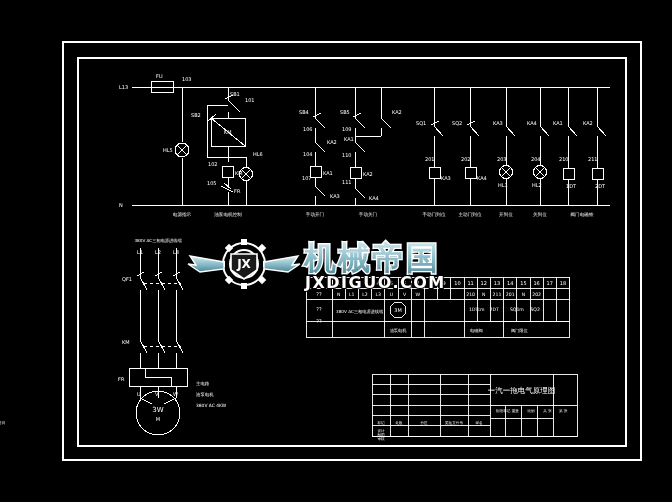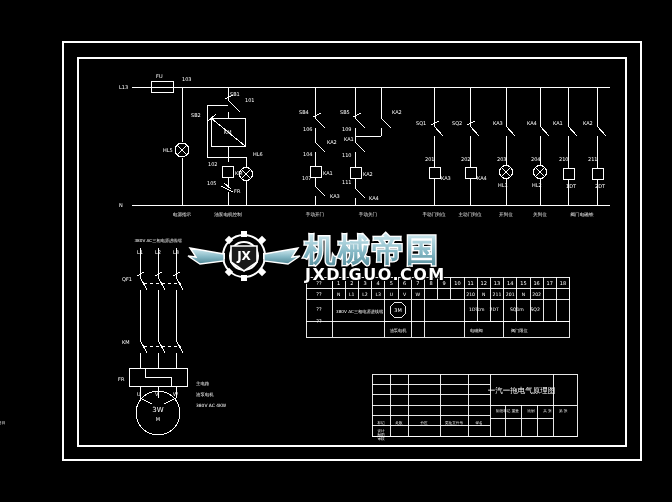--- a/index.html
+++ b/index.html
@@ -392,21 +392,21 @@
         <text x="381" y="439.6666666666667" font-size="3.6" text-anchor="middle" fill="#ffffff">审核</text>
         <text x="521.5" y="393" font-size="7.5" text-anchor="middle" fill="#ffffff">一汽一拖电气原理图</text>
         <text x="496" y="412.44" font-size="3.6" fill="#ffffff">阶段标记</text>
         <text x="511.75" y="412.44" font-size="3.6" fill="#ffffff">重量</text>
         <text x="527.5" y="412.44" font-size="3.6" fill="#ffffff">比例</text>
         <text x="543.25" y="412.44" font-size="3.6" fill="#ffffff">共 张</text>
         <text x="559" y="412.44" font-size="3.6" fill="#ffffff">第 张</text>
       </g>
   </svg>
 
-  <div class="wm" style="left:186px;top:228px;width:300px;height:58px;">
+  <div class="wm" style="left:186px;top:236px;width:300px;height:58px;">
     <svg width="300" height="58" viewBox="0 0 300 58">
       <defs>
         <linearGradient id="wg" x1="0" y1="0" x2="0" y2="1">
           <stop offset="0%" stop-color="#d8eef3"></stop>
           <stop offset="55%" stop-color="#86b9c6"></stop>
           <stop offset="100%" stop-color="#4e8694"></stop>
         </linearGradient>
       </defs>
 
       <g>

